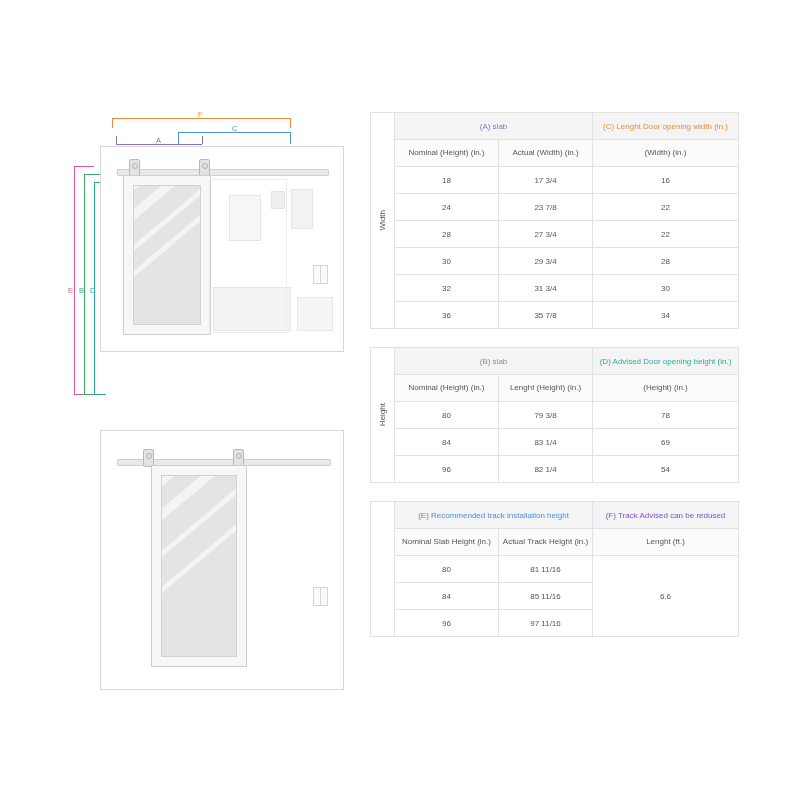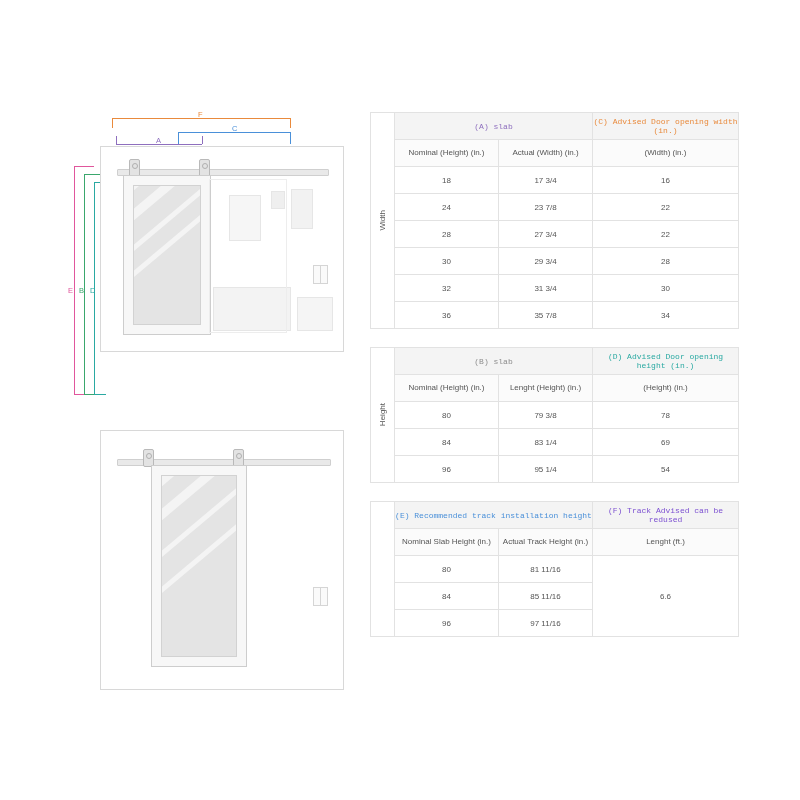--- a/index.html
+++ b/index.html
@@ -159,21 +159,20 @@
     vertical-align: middle;
     color: #555;
     font-size: 8px;
     padding: 0;
     height: 26px;
   }
   .hdr-main {
     background: #f4f4f4;
     font-size: 10px;
     height: 34px;
-    font-family: Liberation Mono, monospace;
   }
   .hdr-sub {
     background: #fbfbfb;
     font-size: 8px;
     height: 28px;
     line-height: 1.25;
   }
   .side-label {
     width: 24px;
     background: #ffffff;
@@ -295,21 +294,21 @@
       </colgroup>
       <tbody>
         <tr>
           <td class="side-label" rowspan="8">
             <span>Width</span>
           </td>
           <td class="hdr-main" colspan="2">
             <span class="c-purple">(A) slab</span>
           </td>
           <td class="hdr-main">
-            <span class="c-orange">(C) Advised Door opening width (in.)</span>
+            <span class="c-orange">(C) Lenght Door opening width (in.)</span>
           </td>
         </tr>
         <tr>
           <td class="hdr-sub">Nominal (Height) (in.)</td>
           <td class="hdr-sub">Actual (Width) (in.)</td>
           <td class="hdr-sub">(Width) (in.)</td>
         </tr>
         <tr>
           <td>18</td>
           <td>17 3/4</td>
@@ -374,21 +373,21 @@
           <td>79 3/8</td>
           <td>78</td>
         </tr>
         <tr>
           <td>84</td>
           <td>83 1/4</td>
           <td>69</td>
         </tr>
         <tr>
           <td>96</td>
-          <td>95 1/4</td>
+          <td>82 1/4</td>
           <td>54</td>
         </tr>
       </tbody>
     </table>
 
     <div class="tbl-gap"></div>
 
     <table class="spec">
       <colgroup>
         <col style="width:24px">

